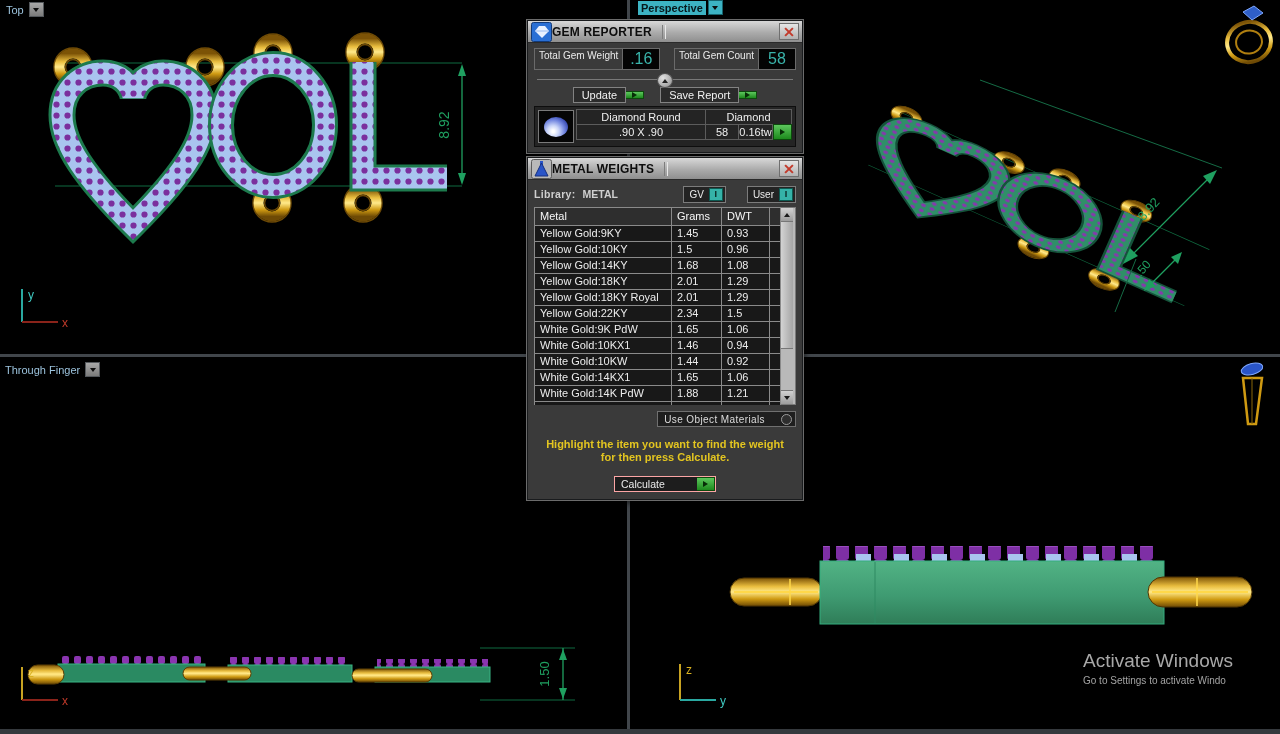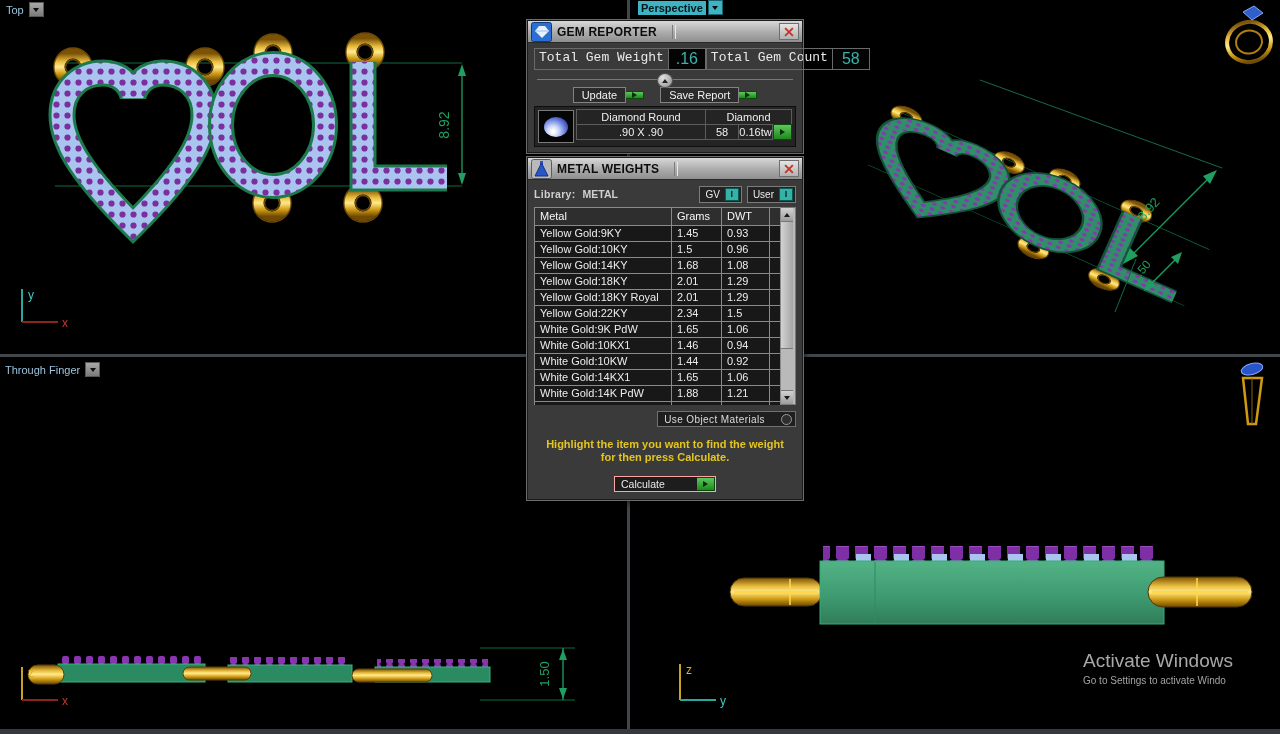--- a/index.html
+++ b/index.html
@@ -17,32 +17,32 @@
   .dd-btn{width:13px;height:13px;background:linear-gradient(#a8a8a8,#7b7b7b);
           border:1px solid #54585c;display:flex;align-items:center;justify-content:center;}
   .dd-btn.teal{background:#3db3c3;border-color:#17646e;}
   .tri-down{width:0;height:0;border-left:3.5px solid transparent;border-right:3.5px solid transparent;border-top:4.5px solid #0d0d0d;}
   .tri-up{width:0;height:0;border-left:3.5px solid transparent;border-right:3.5px solid transparent;border-bottom:4.5px solid #222;}
   .tri-right{width:0;height:0;border-top:3.5px solid transparent;border-bottom:3.5px solid transparent;border-left:5px solid #072d07;}
   
   .panel{position:absolute;background:#3a3a3a;border:1px solid #191b1d;outline:1px solid #6b6b6b;
          box-shadow:2px 3px 6px rgba(0,0,0,.65);z-index:10;}
   .titlebar{height:21px;background:linear-gradient(#d8d8d8,#ababab 55%,#8f8f8f);display:flex;
-            align-items:center;padding:0 3px;gap:5px;border-bottom:1px solid #2a2a2a;}
+            align-items:center;padding:0 3px;border-bottom:1px solid #2a2a2a;}
   .titlebar .ttl{font-size:12px;font-weight:bold;color:#0d0d0d;letter-spacing:.2px;}
   .groove{margin-left:10px;width:2px;height:14px;border-left:1px solid #7d7d7d;border-right:1px solid #e9e9e9;}
   .close-btn{margin-left:auto;width:18px;height:15px;background:linear-gradient(#e5e5e5,#b2b2b2);
              border:1px solid #6f6f6f;position:relative;flex:none;}
   .xb{position:absolute;left:50%;top:50%;width:11px;height:2px;background:#c23a2b;}
   .xb.a{transform:translate(-50%,-50%) rotate(45deg);} .xb.b{transform:translate(-50%,-50%) rotate(-45deg);}
   
   .gr-body{padding:5px 6px 5px;}
   .stat-row{display:flex;justify-content:space-between;}
   .stat-pair{display:flex;}
-  .stat-label{font-size:13px;color:#eaeaea;border:1px solid #6a6a6a;border-right:none;padding:1px 4px;white-space:nowrap;font-family:Liberation Mono, monospace;}
+  .stat-label{font-size:10px;color:#eaeaea;border:1px solid #6a6a6a;border-right:none;padding:1px 4px;white-space:nowrap;}
   .stat-val{font-size:16px;color:#3ab4ab;background:#040404;border:1px solid #6a6a6a;padding:1px 3px;min-width:30px;text-align:center;}
   .collapse-row{position:relative;height:13px;margin:3px 0 1px;}
   .collapse-row .line{position:absolute;left:3px;right:3px;top:6px;border-top:1px solid #787878;}
   .collapse-btn{position:absolute;left:50%;top:0;transform:translateX(-50%);width:14px;height:13px;border-radius:50%;
                 background:radial-gradient(circle at 35% 30%,#e2e2e2,#8d8d8d);border:1px solid #555;
                 display:flex;align-items:center;justify-content:center;}
   .btn-row{display:flex;justify-content:center;gap:16px;margin:1px 0 3px;}
   .cmd{display:flex;align-items:center;}
   .cmd .lbl{font-size:11px;color:#f1f1f1;background:#2b2b2b;border:1px solid #828282;padding:1px 8px;white-space:nowrap;}
   .go{width:17px;background:linear-gradient(#5dc75d,#1d8a1d);border:1px solid #0c4a0c;border-left:none;
@@ -57,21 +57,21 @@
   .w-cut{width:128px;flex:none;} .w-mat{flex:1;} .w-size{width:128px;flex:none;}
   .w-cnt{width:32px;flex:none;} .w-tw{flex:1;}
   .gg-go{width:17px;flex:none;margin-top:-1px;background:linear-gradient(#5dc75d,#1d8a1d);border:1px solid #0c4a0c;
          display:flex;align-items:center;justify-content:center;}
   
   .mw-body{padding:2px 6px 7px;}
   .lib-row{display:flex;align-items:center;height:20px;margin:2px 0 3px;}
   .lib-lbl{font-size:10.5px;color:#cfcfcf;font-weight:bold;letter-spacing:.3px;}
   .lib-val{margin-left:7px;font-size:10.5px;color:#cfcfcf;font-weight:bold;}
   .tog{display:flex;align-items:center;background:#232323;border:1px solid #7c7c7c;padding:1px 2px 1px 5px;gap:5px;}
-  .tog.first{margin-left:auto;} .tog + .tog{margin-left:5px;}
+  .tog.first{margin-left:auto;} .tog + .tog{margin-left:21px;}
   .t-lbl{font-size:10px;color:#eaeaea;}
   .t-sq{width:12px;height:11px;background:#35b2a8;border:1px solid #0d5a52;color:#06221f;font-size:9px;font-weight:bold;
         display:flex;align-items:center;justify-content:center;}
   .table-wrap{display:flex;margin-top:1px;height:198px;}
   .mtable{flex:1;border:1px solid #8a8a8a;border-bottom:none;overflow:hidden;background:#181818;}
   .mrow{display:flex;height:15px;line-height:15px;border-bottom:1px solid #8a8a8a;font-size:11px;color:#ececec;background:#181818;}
   .mrow.header{background:#2e2e2e;height:17px;line-height:17px;color:#f7f7f7;}
   .mc{border-right:1px solid #8a8a8a;padding-left:5px;white-space:nowrap;overflow:hidden;}
   .mc.metal{flex:1;} .mc.grams{width:44px;flex:none;} .mc.dwt{width:42px;flex:none;}
   .mc.xtra{width:10px;flex:none;border-right:none;padding:0;}

